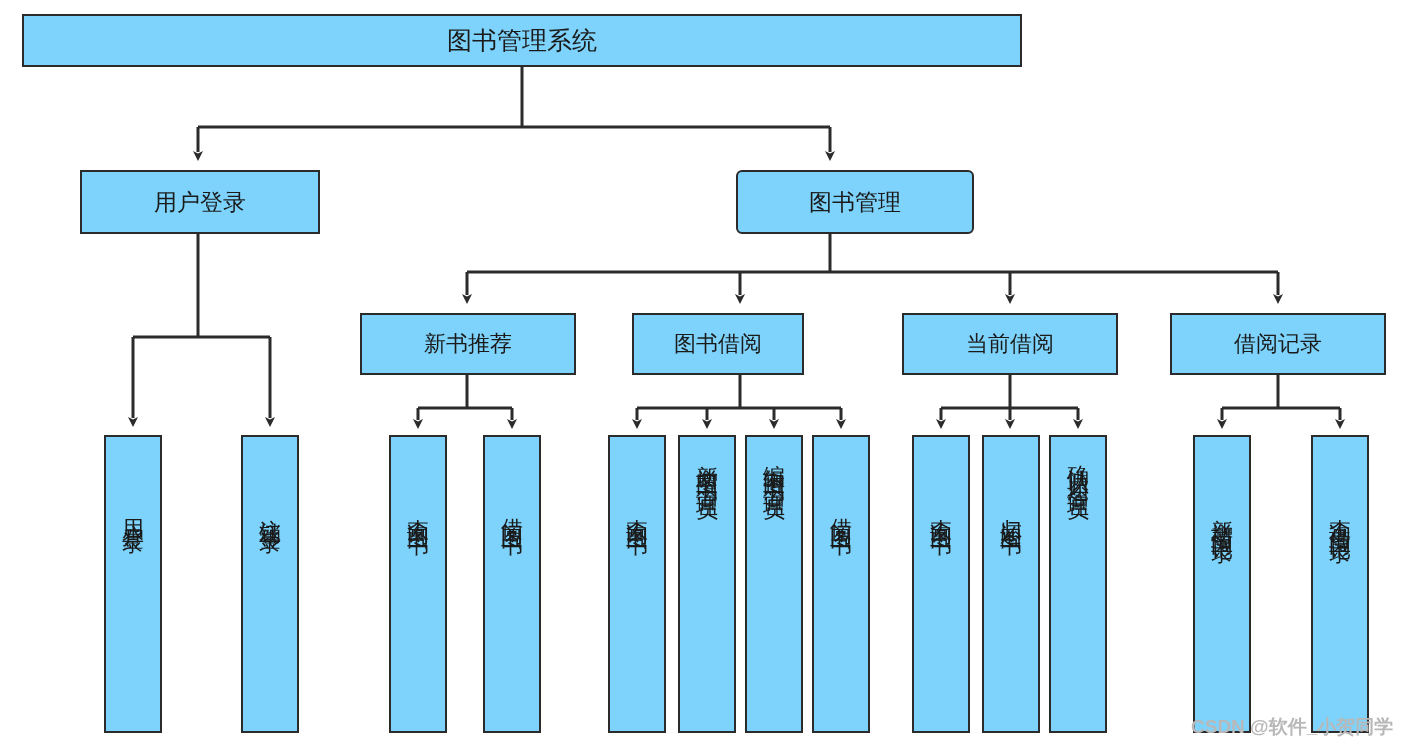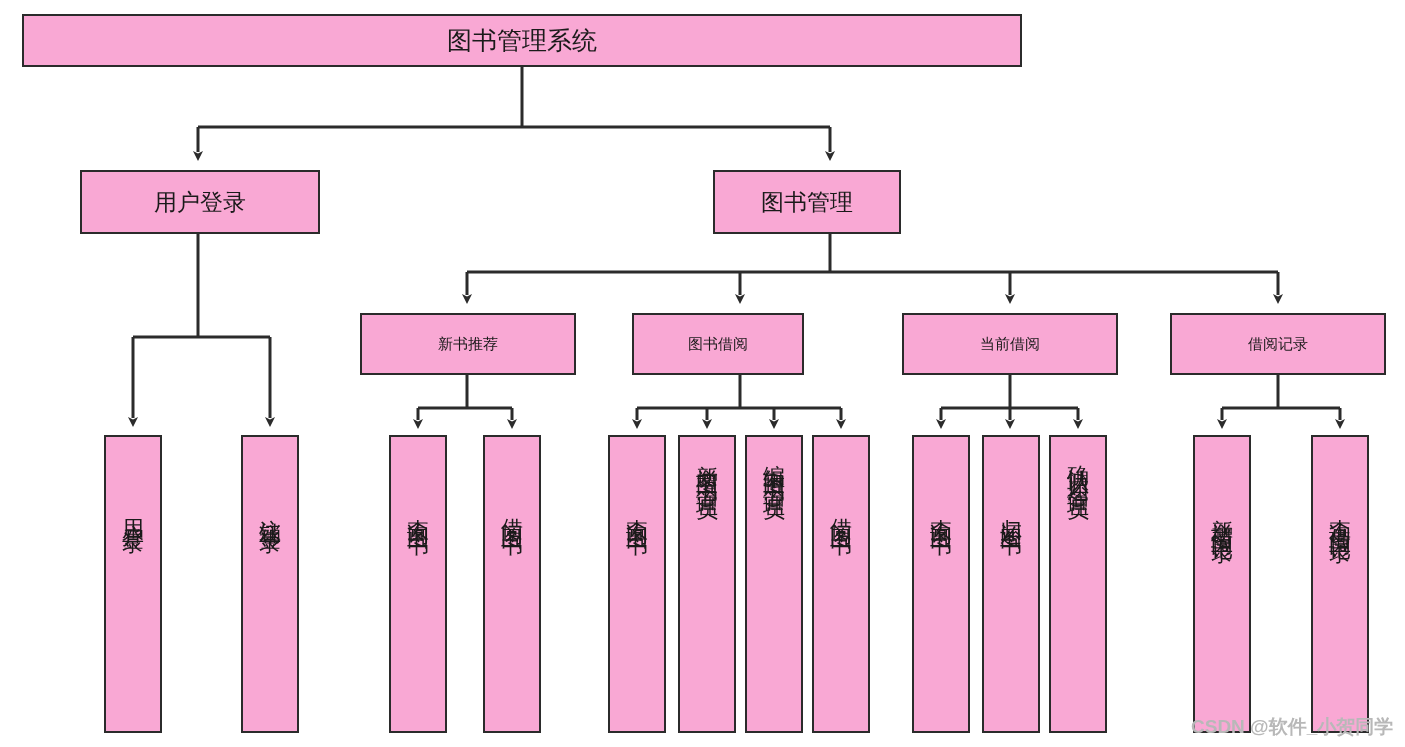--- a/index.html
+++ b/index.html
@@ -14,35 +14,35 @@
     position: relative;
     width: 1405px;
     height: 747px;
     background: #ffffff;
     overflow: hidden;
   }
   .node {
     position: absolute;
     box-sizing: border-box;
     border: 2.5px solid #2b2b2b;
-    background: #f9a8d4;
+    background: #7dd3fc;
     display: flex;
     align-items: center;
     justify-content: center;
     color: #1a1a1a;
     text-align: center;
   }
   .node.root {
     font-size: 25px;
   }
   .node.level2 {
     font-size: 23px;
   }
   .node.level3 {
-    font-size: 15px;
+    font-size: 22px;
   }
   .node.leaf {
     font-size: 22px;
     align-items: flex-start;
     justify-content: center;
     padding-top: 6px;
   }
   .vtext {
     writing-mode: vertical-rl;
     text-orientation: upright;
@@ -129,21 +129,21 @@
     </g>
   </svg>
 
   <div class="node root" style="left:22px; top:14px; width:1000px; height:53px;">
     <span>图书管理系统</span>
   </div>
 
   <div class="node level2" style="left:80px; top:170px; width:240px; height:64px;">
     <span>用户登录</span>
   </div>
-  <div class="node level2" style="left:713px; top:170px; width:188px; height:64px;">
+  <div class="node level2" style="left:736px; top:170px; width:238px; height:64px;border-radius:6px;">
     <span>图书管理</span>
   </div>
 
   <div class="node level3" style="left:360px; top:313px; width:216px; height:62px;">
     <span>新书推荐</span>
   </div>
   <div class="node level3" style="left:632px; top:313px; width:172px; height:62px;">
     <span>图书借阅</span>
   </div>
   <div class="node level3" style="left:902px; top:313px; width:216px; height:62px;">

